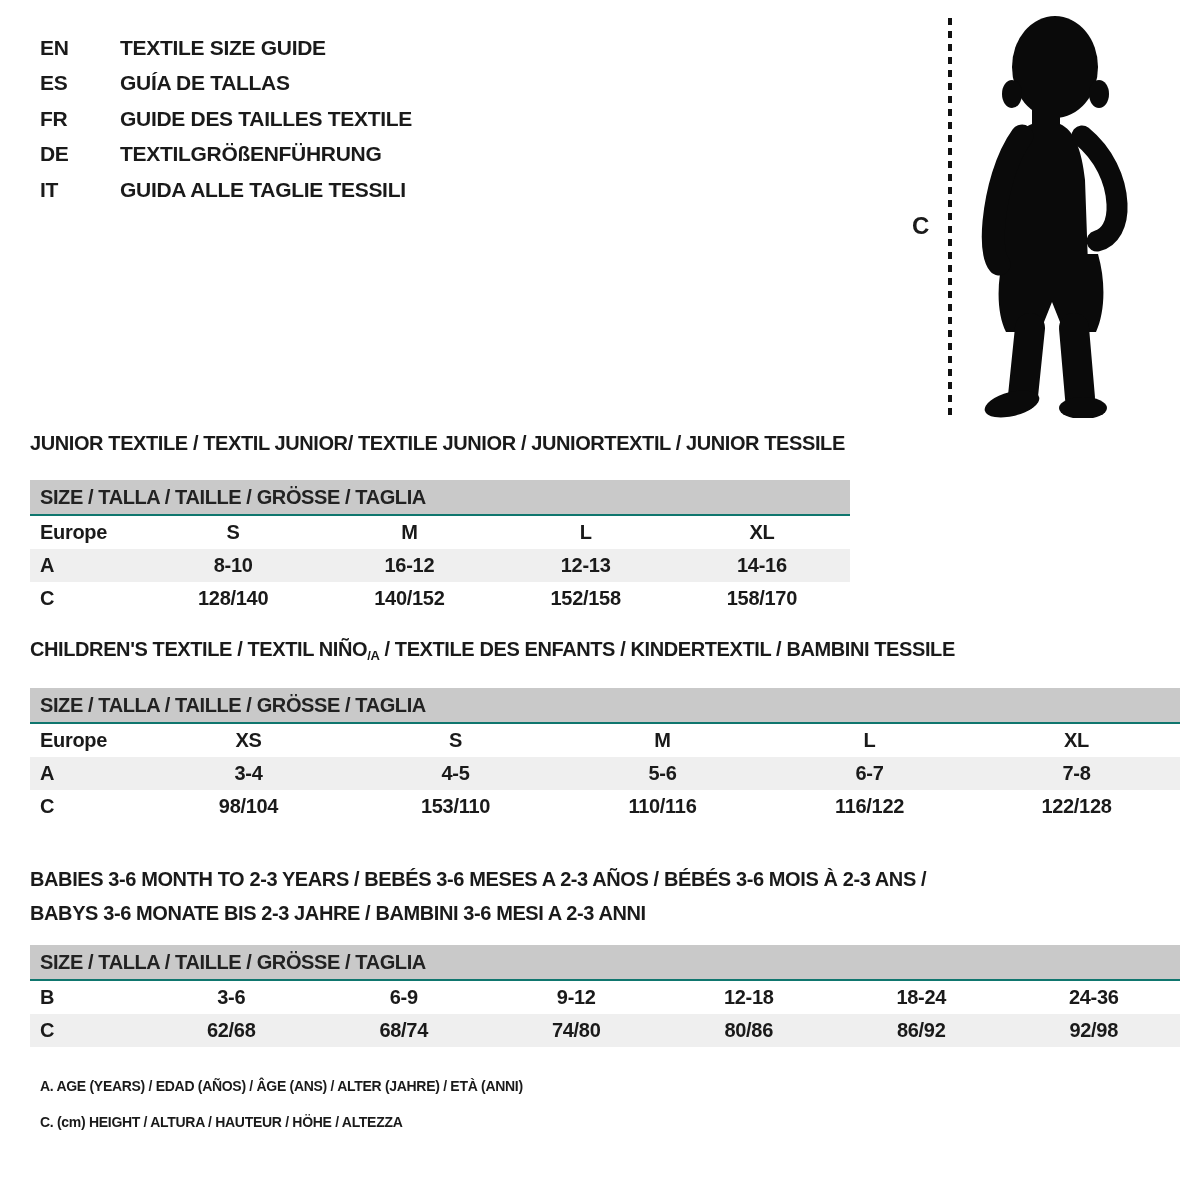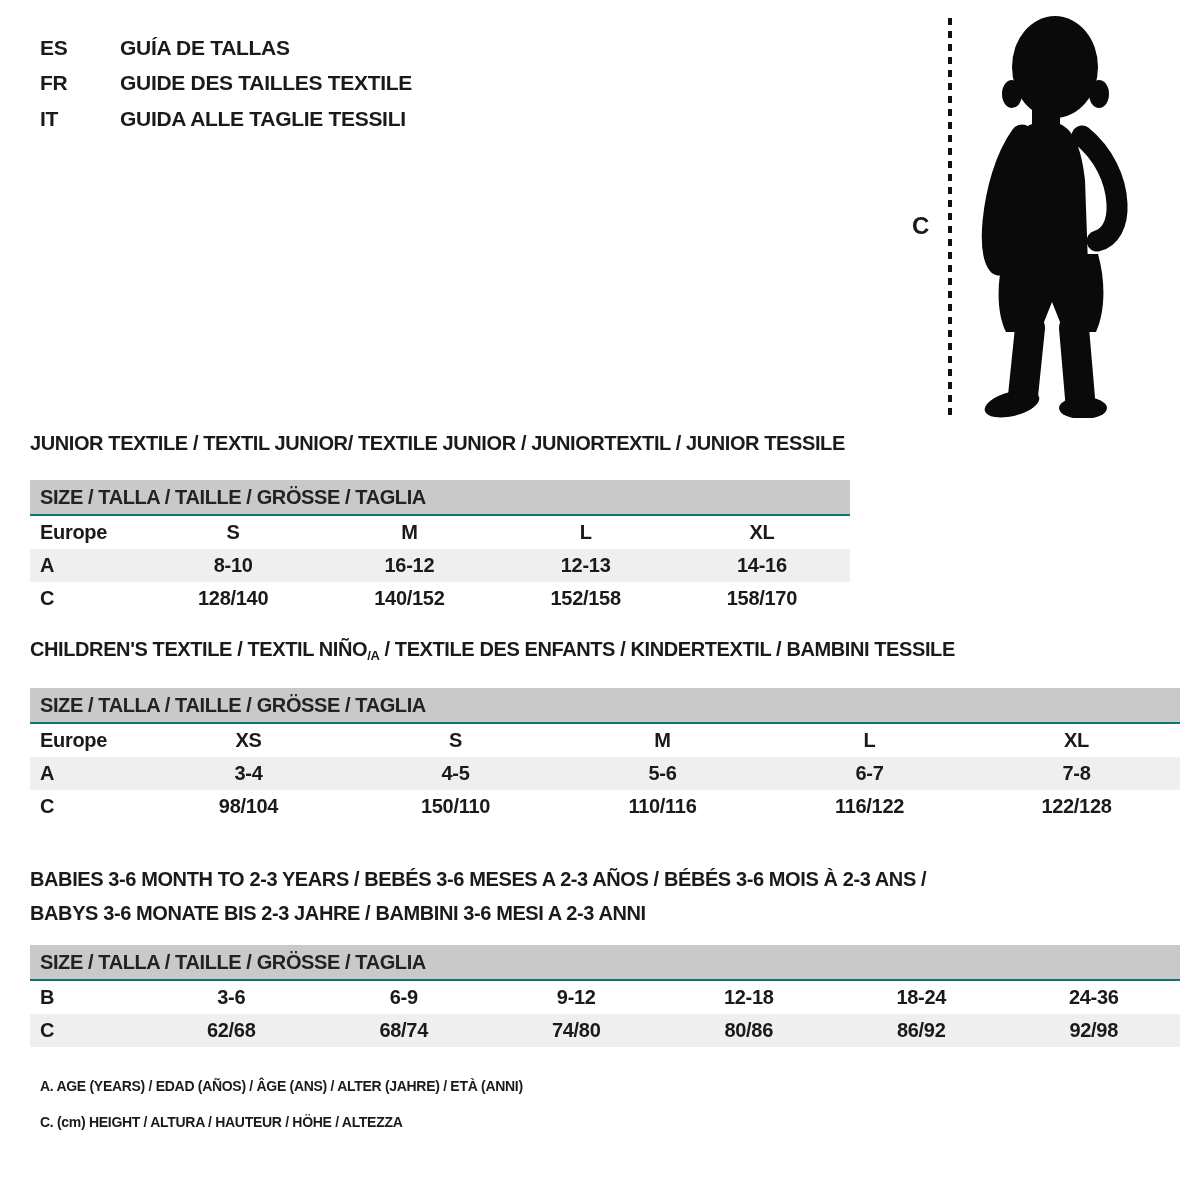--- a/index.html
+++ b/index.html
@@ -41,26 +41,34 @@
   .legend { position:absolute; left:40px; top:1068px; }
   .legend-line { height:36px; display:flex; align-items:center; font-size:14px; letter-spacing:-0.3px; }
 </style>
 </head>
 <body>
 
 <div class="page">
 
   <div class="lang-block">
     <div class="lang-row">
+      <span class="lang-code">EN</span>
+      <span class="lang-title">TEXTILE SIZE GUIDE</span>
+    </div>
+    <div class="lang-row">
       <span class="lang-code">ES</span>
       <span class="lang-title">GUÍA DE TALLAS</span>
     </div>
     <div class="lang-row">
       <span class="lang-code">FR</span>
       <span class="lang-title">GUIDE DES TAILLES TEXTILE</span>
+    </div>
+    <div class="lang-row">
+      <span class="lang-code">DE</span>
+      <span class="lang-title">TEXTILGRÖßENFÜHRUNG</span>
     </div>
     <div class="lang-row">
       <span class="lang-code">IT</span>
       <span class="lang-title">GUIDA ALLE TAGLIE TESSILI</span>
     </div>
   </div>
 
   <div class="measure-line"></div>
   <div class="c-label">C</div>
   <svg class="silhouette" viewBox="0 0 172 406" aria-hidden="true">
@@ -133,21 +141,21 @@
         <span class="lbl">A</span>
         <span class="val">3-4</span>
         <span class="val">4-5</span>
         <span class="val">5-6</span>
         <span class="val">6-7</span>
         <span class="val">7-8</span>
       </div>
       <div class="trow cols-5">
         <span class="lbl">C</span>
         <span class="val">98/104</span>
-        <span class="val">150/110</span>
+        <span class="val">153/110</span>
         <span class="val">110/116</span>
         <span class="val">116/122</span>
         <span class="val">122/128</span>
       </div>
     </div>
   </div>
 
   <div class="section" style="top:868px; width:1150px;">
     <div class="section-title">BABIES 3-6 MONTH TO 2-3 YEARS / BEBÉS 3-6 MESES A 2-3 AÑOS / BÉBÉS 3-6 MOIS À 2-3 ANS /</div>
     <div class="section-title" style="position:absolute; top:34px;">BABYS 3-6 MONATE BIS 2-3 JAHRE / BAMBINI 3-6 MESI A 2-3 ANNI</div>

